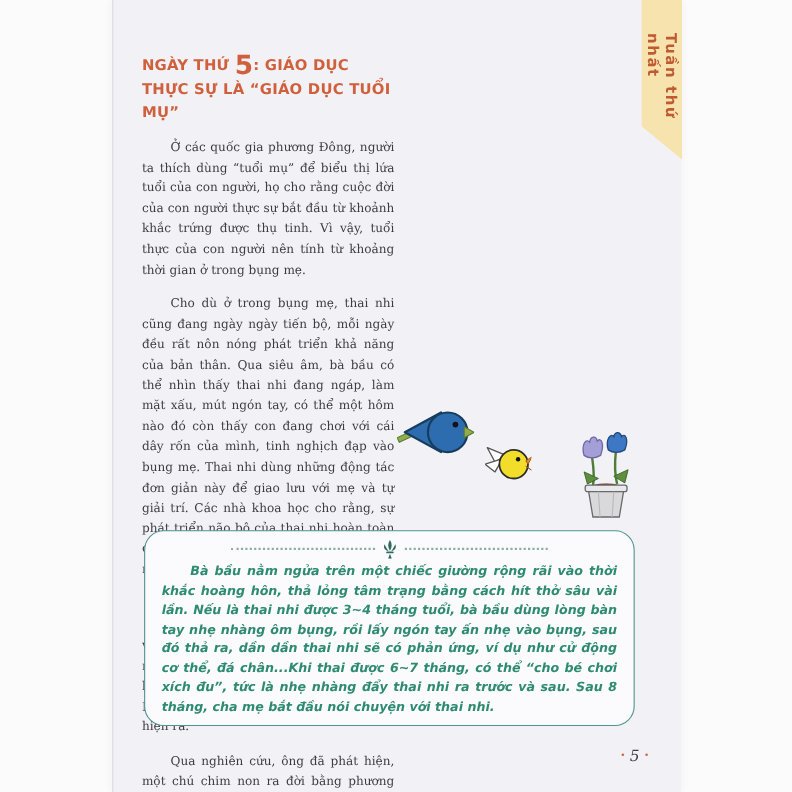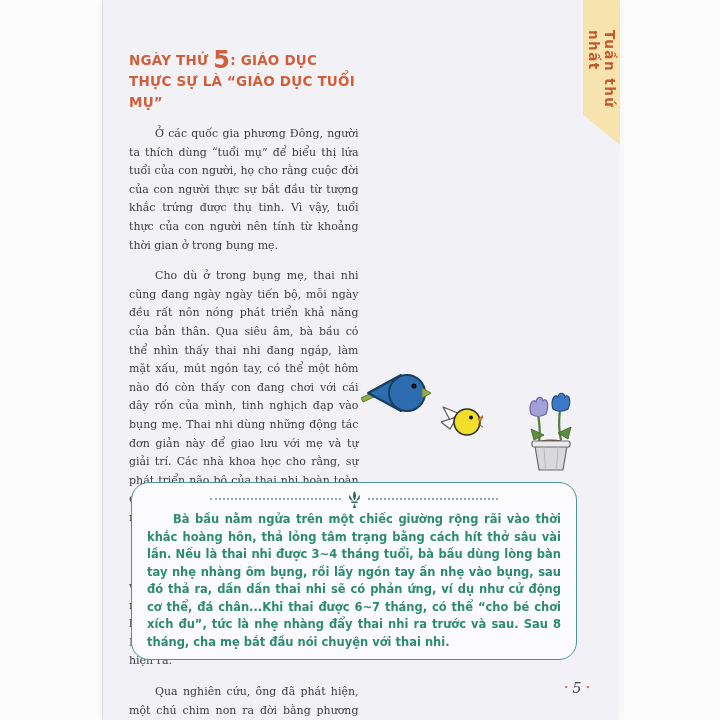--- a/index.html
+++ b/index.html
@@ -54,21 +54,21 @@
     background:#fbfbfd;padding:5px 0 8px 0;
   }
   .ornament-row{
     display:flex;align-items:center;gap:7px;
     margin:2px 78px 3px 78px;height:18px;
   }
   .dotline{flex:1;border-top:2px dotted #8fae9f;height:0;}
   .fleur{width:13px;height:17px;flex:0 0 auto;}
   .tiptext{
     margin:0;padding:0 15px;
-    font-family:"DejaVu Sans", sans-serif;font-weight:700;
+    font-family:"DejaVu Sans", sans-serif;font-style:italic;font-weight:700;
     font-size:11.5px;line-height:17.5px;color:#2e8b72;
     text-align:justify;text-indent:26px;
   }
   
   .pagenum{
     position:absolute;left:438px;top:680px;width:72px;text-align:center;
     font-family:"DejaVu Serif", serif;font-style:italic;
     font-size:14px;color:#3f3f45;
   }
   .pagenum .dot{color:#cf6a4c;font-size:8px;vertical-align:3px;font-style:normal;padding:0 4px;}
@@ -78,21 +78,21 @@
 
 <div class="page">
 
   <div class="tab">
     <span>Tuần thứ nhất</span>
   </div>
 
   <div class="columns">
     <article class="col">
       <h2 class="heading"><span>NGÀY THỨ</span> <span class="hnum">5</span><span>: GIÁO DỤC THỰC SỰ LÀ “GIÁO DỤC TUỔI MỤ”</span></h2>
-      <p>Ở các quốc gia phương Đông, người ta thích dùng “tuổi mụ” để biểu thị lứa tuổi của con người, họ cho rằng cuộc đời của con người thực sự bắt đầu từ tượng khắc trứng được thụ tinh. Vì vậy, tuổi thực của con người nên tính từ khoảng thời gian ở trong bụng mẹ.</p>
+      <p>Ở các quốc gia phương Đông, người ta thích dùng “tuổi mụ” để biểu thị lứa tuổi của con người, họ cho rằng cuộc đời của con người thực sự bắt đầu từ khoảnh khắc trứng được thụ tinh. Vì vậy, tuổi thực của con người nên tính từ khoảng thời gian ở trong bụng mẹ.</p>
       <p>Cho dù ở trong bụng mẹ, thai nhi cũng đang ngày ngày tiến bộ, mỗi ngày đều rất nôn nóng phát triển khả năng của bản thân. Qua siêu âm, bà bầu có thể nhìn thấy thai nhi đang ngáp, làm mặt xấu, mút ngón tay, có thể một hôm nào đó còn thấy con đang chơi với cái dây rốn của mình, tinh nghịch đạp vào bụng mẹ. Thai nhi dùng những động tác đơn giản này để giao lưu với mẹ và tự giải trí. Các nhà khoa học cho rằng, sự phát triển não bộ của thai nhi hoàn toàn có khả năng tiếp nhận sự “giáo dục tuổi mụ” của cha mẹ.</p>
     </article>
     <article class="col">
       <p>Khi chim non mới ra đời, nó sẽ coi vật thể đầu tiên nó nhìn thấy là mẹ của mình. Đây là hiện tượng “ghi nhớ” của loài chim do tiến sĩ Konrad Lorenz - Người đạt giải Nobel năm 1973 phát hiện ra.</p>
       <p>Qua nghiên cứu, ông đã phát hiện, một chú chim non ra đời bằng phương pháp ấp trứng nhân tạo sẽ coi vật thể đầu tiên mà chúng nhìn thấy là mẹ và người bảo vệ của mình, sau đó yên tâm đi theo. Giai đoạn trẻ chưa ra đời cũng là giai đoạn giới hạn quan trọng nhất để “chọn lựa” trí tuệ. Trong giai đoạn này, thai nhi càng nhận được nhiều tình yêu, cảm nhận được càng nhiều niềm vui thì sau này lớn lên càng khỏe mạnh, càng thông minh, tinh thần càng ổn định.</p>
     </article>
   </div>
 
   <svg class="illus" style="left:258px;top:371px;" width="70" height="44" viewBox="0 0 70 44">
     <polygon points="0,27 15,20 17,24 2,31" fill="#8fae4e" stroke="#5c7a2e" stroke-width="1"></polygon>

